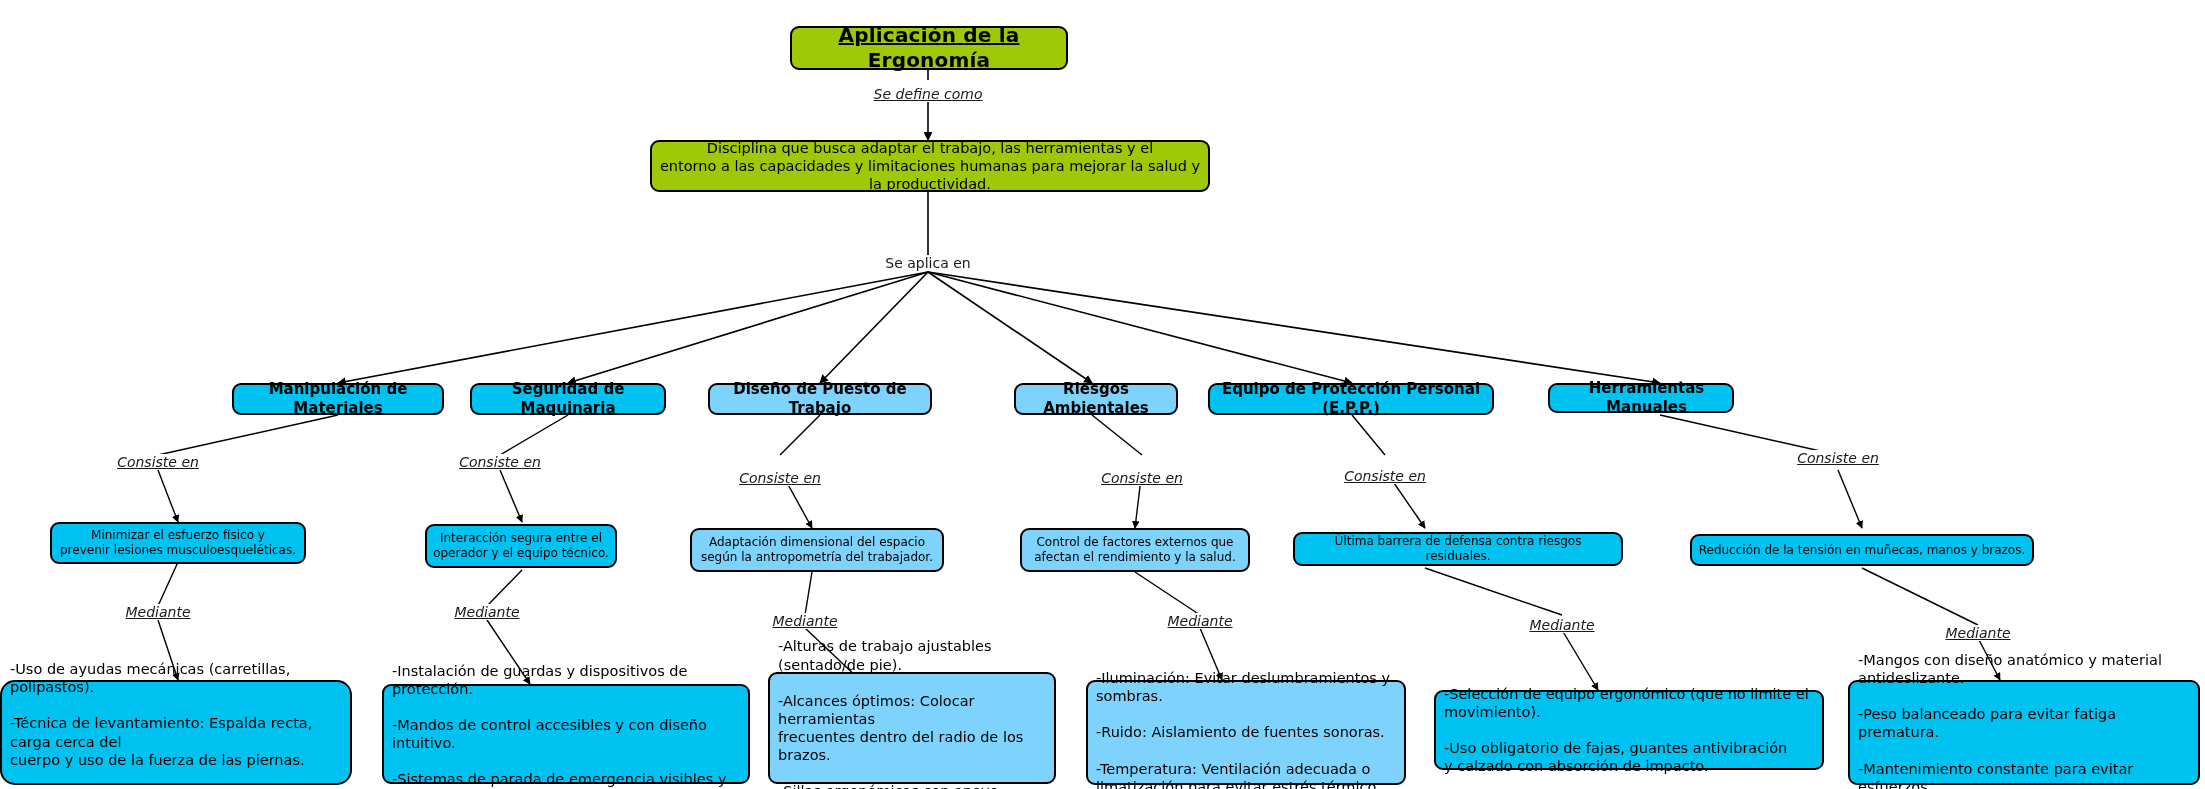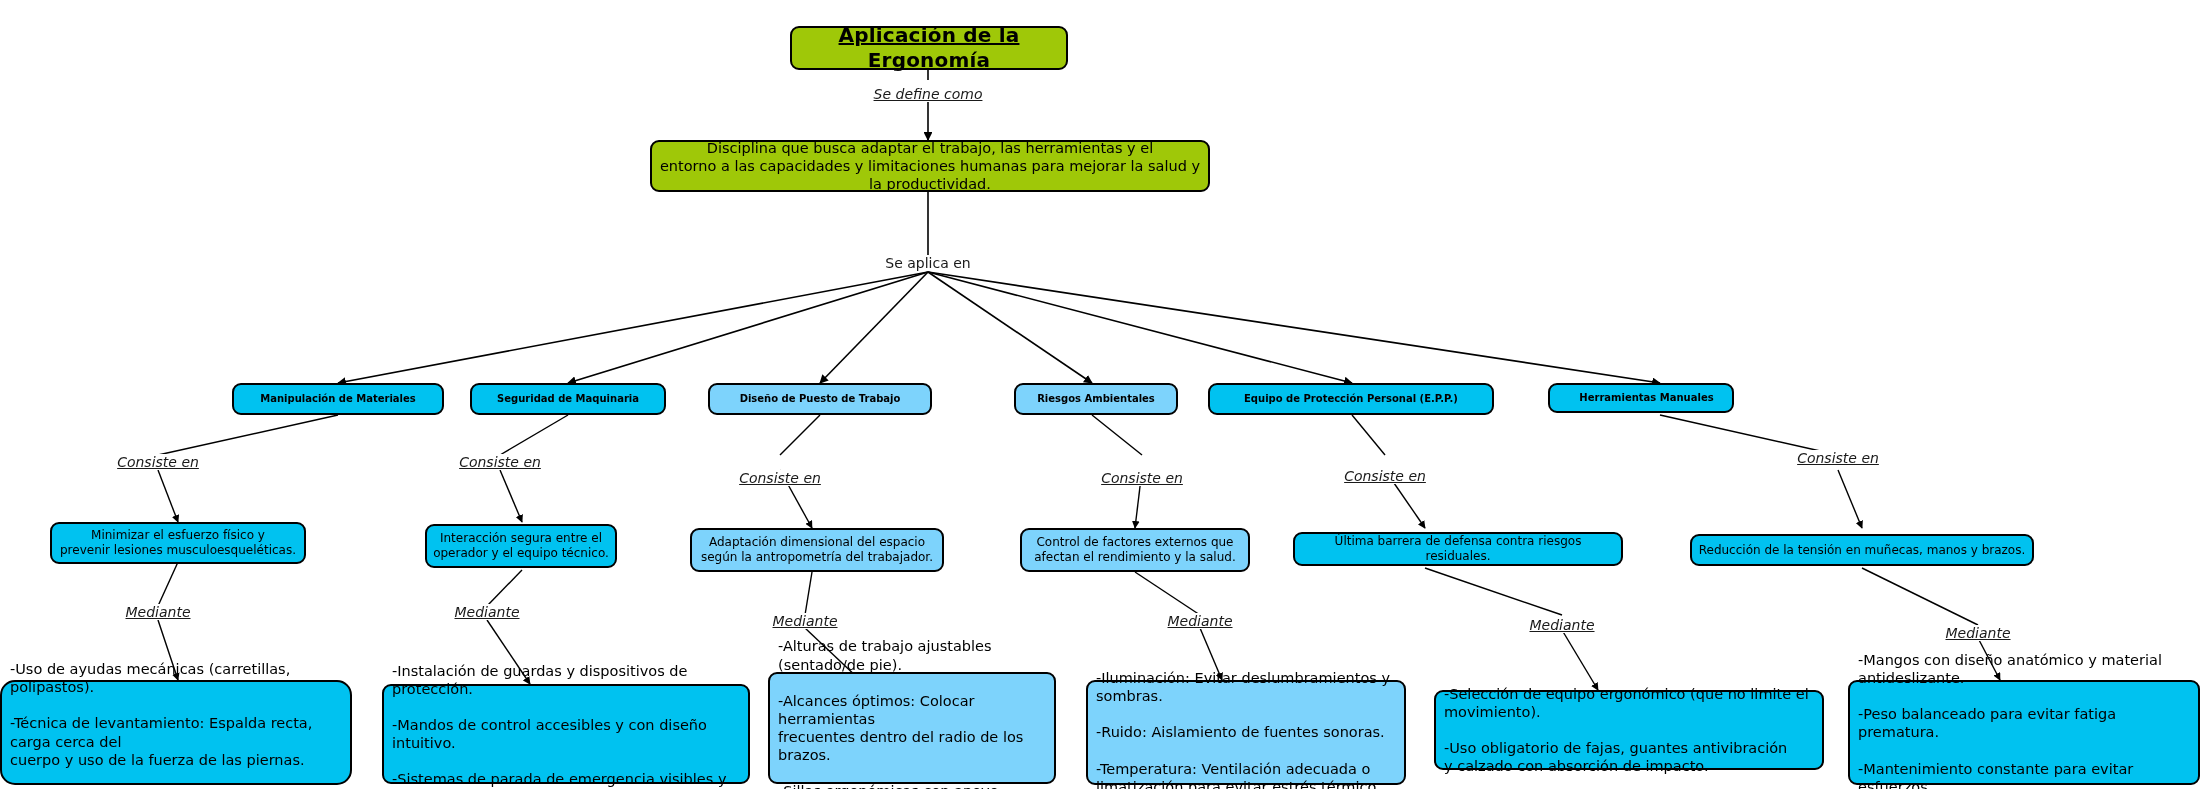--- a/index.html
+++ b/index.html
@@ -45,21 +45,21 @@
     font-size: 20px;
     text-decoration: underline;
     letter-spacing: .2px;
   }
   .node.defbox {
     font-size: 14.5px;
     font-weight: normal;
   }
   .node.category {
     font-weight: bold;
-    font-size: 10px;
+    font-size: 15px;
   }
   .node.detail {
     font-size: 12px;
     font-weight: normal;
   }
   .node.leaf {
     font-size: 14.5px;
     font-weight: normal;
     justify-content: flex-start;
     text-align: left;

